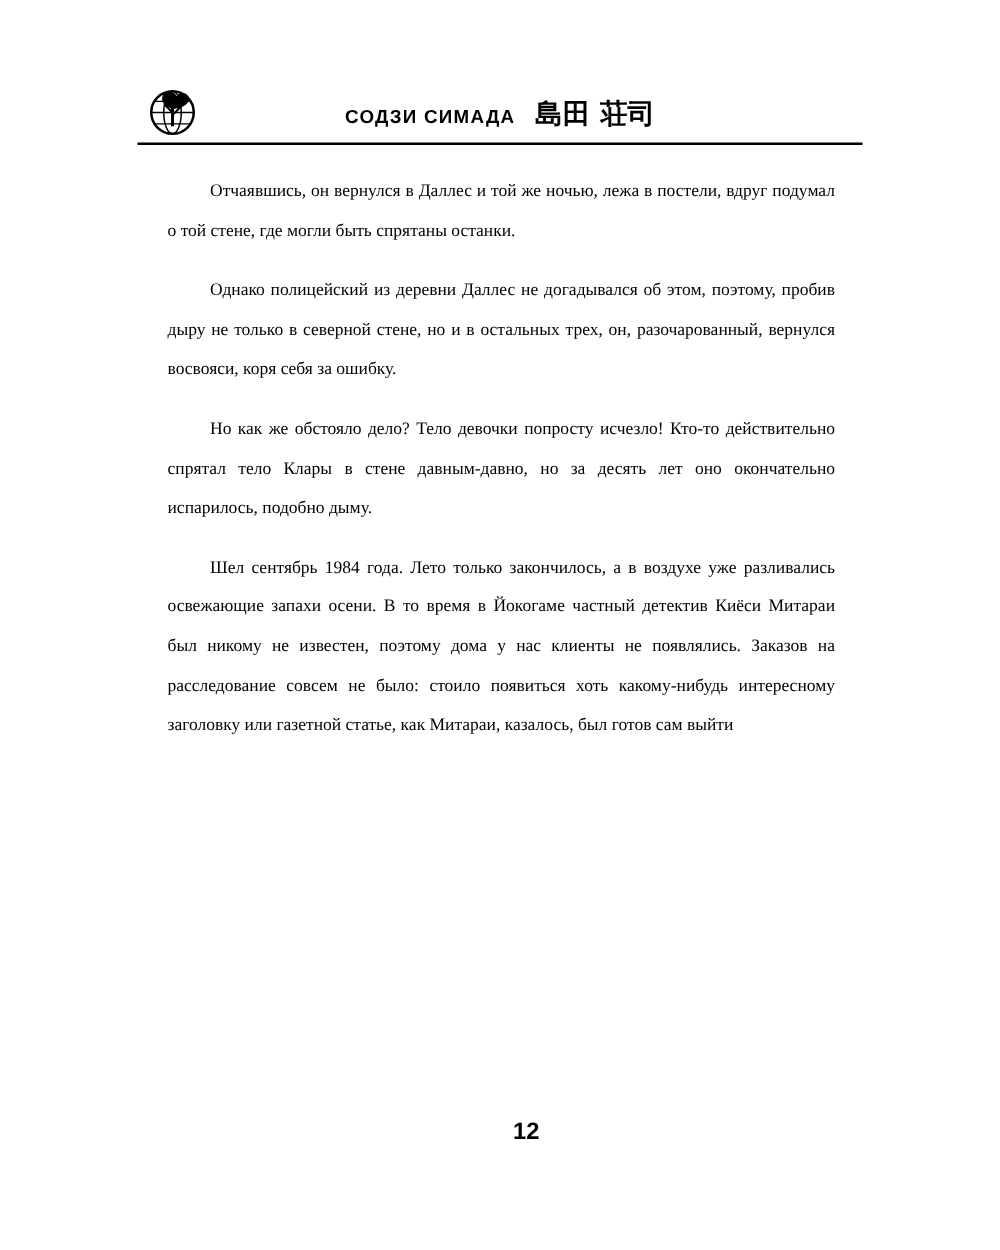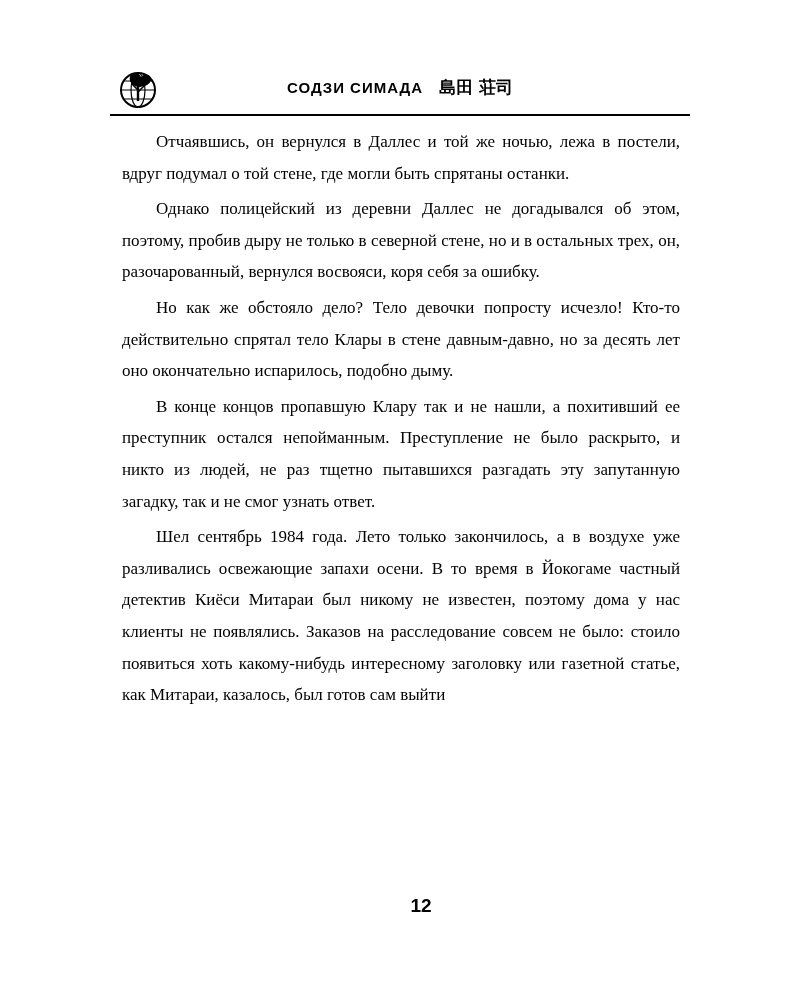--- a/index.html
+++ b/index.html
@@ -54,35 +54,35 @@
     width: 580px;
     text-align: center;
     font-family: "Liberation Sans", sans-serif;
     font-weight: bold;
     font-size: 15px;
     letter-spacing: 1.0px;
     white-space: nowrap;
   }
   .header-title .jp {
     font-family: "DejaVu Sans", sans-serif;
-    font-size: 17px;
+    font-size: 22px;
     letter-spacing: 0px;
     margin-left: 16px;
   }
 
   
   .content {
     position: absolute;
     left: 118px;
     top: 122px;
     width: 566px;
   }
   p.para {
-    margin: 4px;
-    font-size: 17px;
+    margin: 16px;
+    font-size: 14px;
     line-height: 31.6px;
     text-align: justify;
     text-justify: inter-word;
     text-indent: 34px;
     hyphens: manual;
   }
   p.para:last-child {
     text-align: justify;
   }
 
@@ -135,21 +135,20 @@
     <div class="header-title">
       <span>СОДЗИ СИМАДА</span><span class="jp">島田 荘司</span>
     </div>
     <div class="header-rule"></div>
   </div>
 
   <div class="content">
     <p class="para">Отчаявшись, он вернулся в Даллес и той же ночью, лежа в постели, вдруг подумал о той стене, где могли быть спрятаны останки.</p>
     <p class="para">Однако полицейский из деревни Даллес не догадывался об этом, поэтому, пробив дыру не только в северной стене, но и в остальных трех, он, разочарованный, вернулся восвояси, коря себя за ошибку.</p>
     <p class="para">Но как же обстояло дело? Тело девочки попросту исчезло! Кто-то действительно спрятал тело Клары в стене давным-давно, но за десять лет оно окончательно испарилось, подобно дыму.</p>
-    <p class="para">В конце концов пропавшую Клару так и не нашли, а похитивший ее преступник остался непойманным. Преступление не было раскрыто, и никто из людей, не раз тщетно пытавшихся разгадать эту запутанную загадку, так и не смог узнать ответ.</p>
 
 
     <p class="para">Шел сентябрь 1984 года. Лето только закончилось, а в воздухе уже разливались освежающие запахи осени. В то время в Йокогаме частный детектив Киёси Митараи был никому не известен, поэтому дома у нас клиенты не появлялись. Заказов на расследование совсем не было: стоило появиться хоть какому-нибудь интересному заголовку или газетной статье, как Митараи, казалось, был готов сам выйти</p>
   </div>
 
   <div class="folio">12</div>
 
 </div>
 
 </body></html>

